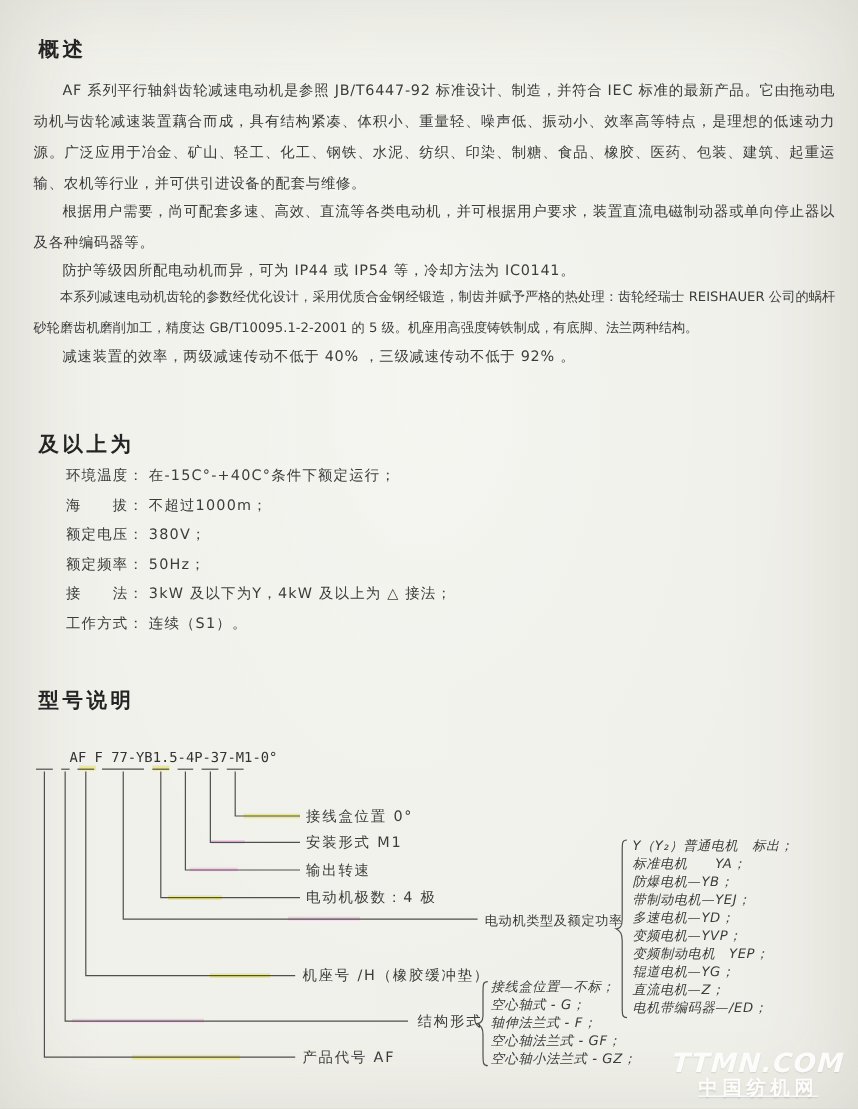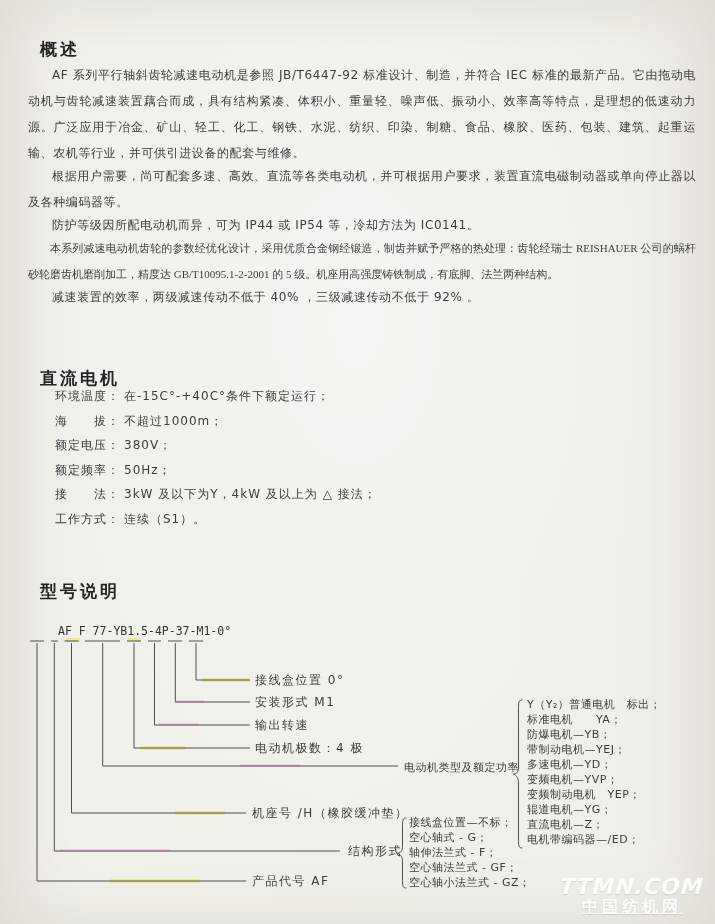--- a/index.html
+++ b/index.html
@@ -11,43 +11,43 @@
     background:
       radial-gradient(ellipse at 50% 35%, rgba(255,255,255,0.30), rgba(255,255,255,0) 65%),
       linear-gradient(90deg,#ecebe5 0%,#f1f1eb 12%,#f0f0ea 85%,#ebeae4 100%);
     box-shadow: inset 0 0 70px rgba(110,110,95,0.14);
     font-family:"DejaVu Sans", sans-serif;
     color:#3a3a3a;
   }
   .sec-title{
     position:absolute;left:28px;
     font-size:17px;font-weight:bold;color:#242424;
-    letter-spacing:3px;margin:12px;
+    letter-spacing:3px;margin:4px;
   }
   .flow{position:absolute;left:28px;width:668px;}
   .para{
     margin:0 0 -3px 0;
     font-size:12px;line-height:26px;letter-spacing:0.6px;
     text-align:justify;text-indent:2em;color:#3c3c3c;
   }
-  .para.tight{font-size:11px;letter-spacing:0;font-family:Liberation Serif, serif;}
+  .para.tight{font-size:11px;letter-spacing:0;}
   .cond{position:absolute;left:55px;top:384px;width:620px;}
   .cond-row{line-height:24.5px;font-size:12px;letter-spacing:1px;color:#3c3c3c;}
   .cond-label{margin-right:4px;}
   .model-code{
     position:absolute;left:30px;top:624px;
     font-family:"DejaVu Sans Mono", monospace;
     font-size:11.5px;color:#333;white-space:pre;margin-left:28px;
   }
   .diagram-svg{position:absolute;left:0;top:620px;}
   .callout{
     position:absolute;font-size:12px;letter-spacing:1.5px;color:#3c3c3c;white-space:nowrap;
   }
   .callout.small{font-size:11px;letter-spacing:0.5px;text-align:center;}
-  .opt-list{position:absolute;font-size:11px;line-height:15px;letter-spacing:0.5px;color:#3c3c3c;white-space:nowrap;}
+  .opt-list{position:absolute;font-size:11px;line-height:15px;letter-spacing:0.5px;color:#3c3c3c;white-space:nowrap;font-style:italic;}
   .watermark{
     position:absolute;left:548px;top:874px;width:168px;
     text-align:center;color:rgba(255,255,255,0.92);
     text-shadow:0 1px 1px rgba(170,170,160,0.35);
     pointer-events:none;
   }
   .wm1{font-size:22px;font-weight:bold;font-style:italic;letter-spacing:1px;transform:skewX(-4deg);}
   .wm2{font-size:16px;font-weight:bold;letter-spacing:4px;margin-top:-2px;text-decoration:underline;}
 </style>
 </head>
@@ -57,21 +57,21 @@
 
   <h2 class="sec-title" style="top:26px">概述</h2>
   <div class="flow" style="top:62px">
     <p class="para">AF 系列平行轴斜齿轮减速电动机是参照 JB/T6447-92 标准设计、制造，并符合 IEC 标准的最新产品。它由拖动电动机与齿轮减速装置藕合而成，具有结构紧凑、体积小、重量轻、噪声低、振动小、效率高等特点，是理想的低速动力源。广泛应用于冶金、矿山、轻工、化工、钢铁、水泥、纺织、印染、制糖、食品、橡胶、医药、包装、建筑、起重运输、农机等行业，并可供引进设备的配套与维修。</p>
     <p class="para">根据用户需要，尚可配套多速、高效、直流等各类电动机，并可根据用户要求，装置直流电磁制动器或单向停止器以及各种编码器等。</p>
     <p class="para">防护等级因所配电动机而异，可为 IP44 或 IP54 等，冷却方法为 IC0141。</p>
     <p class="para tight">本系列减速电动机齿轮的参数经优化设计，采用优质合金钢经锻造，制齿并赋予严格的热处理：齿轮经瑞士 REISHAUER 公司的蜗杆砂轮磨齿机磨削加工，精度达 GB/T10095.1-2-2001 的 5 级。机座用高强度铸铁制成，有底脚、法兰两种结构。</p>
     <p class="para">减速装置的效率，两级减速传动不低于 40% ，三级减速传动不低于 92% 。</p>
   </div>
 
-  <h2 class="sec-title" style="top:355px">直流电机</h2>
+  <h2 class="sec-title" style="top:355px">及以上为</h2>
   <div class="cond">
     <div class="cond-row"><span class="cond-label">环境温度：</span><span>在-15C°-+40C°条件下额定运行；</span></div>
     <div class="cond-row"><span class="cond-label">海　　拔：</span><span>不超过1000m；</span></div>
     <div class="cond-row"><span class="cond-label">额定电压：</span><span>380V；</span></div>
     <div class="cond-row"><span class="cond-label">额定频率：</span><span>50Hz；</span></div>
     <div class="cond-row"><span class="cond-label">接　　法：</span><span>3kW 及以下为Y，4kW 及以上为 △ 接法；</span></div>
     <div class="cond-row"><span class="cond-label">工作方式：</span><span>连续（S1）。</span></div>
   </div>
 
   <h2 class="sec-title" style="top:568px">型号说明</h2>

